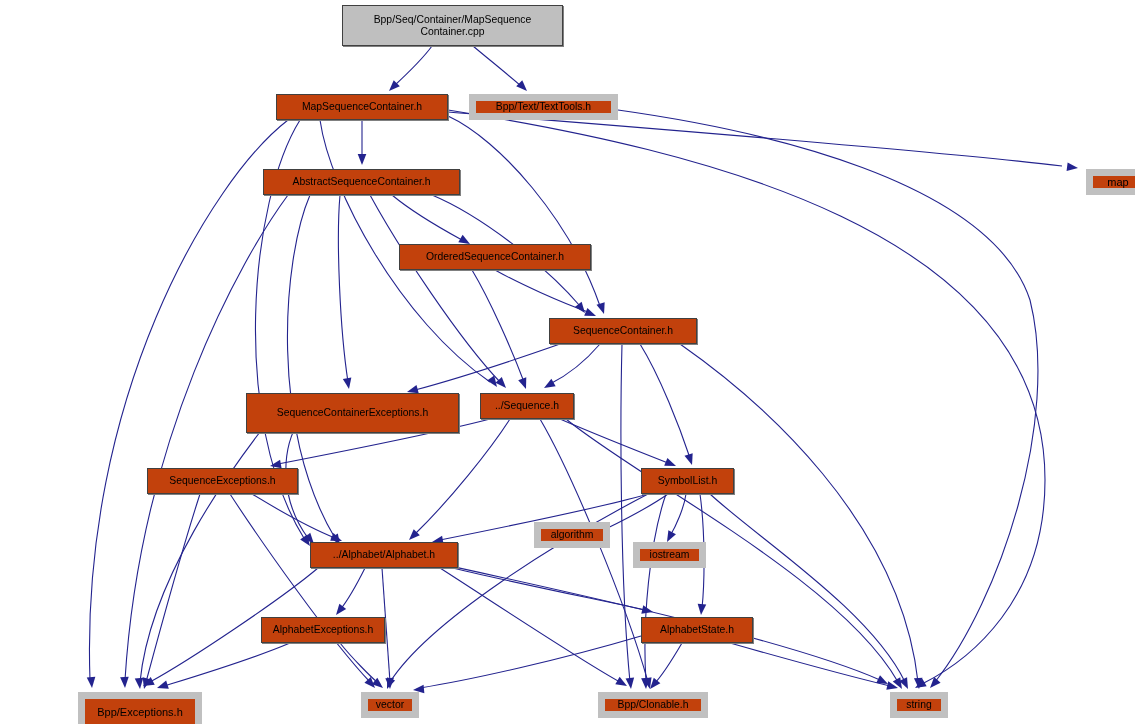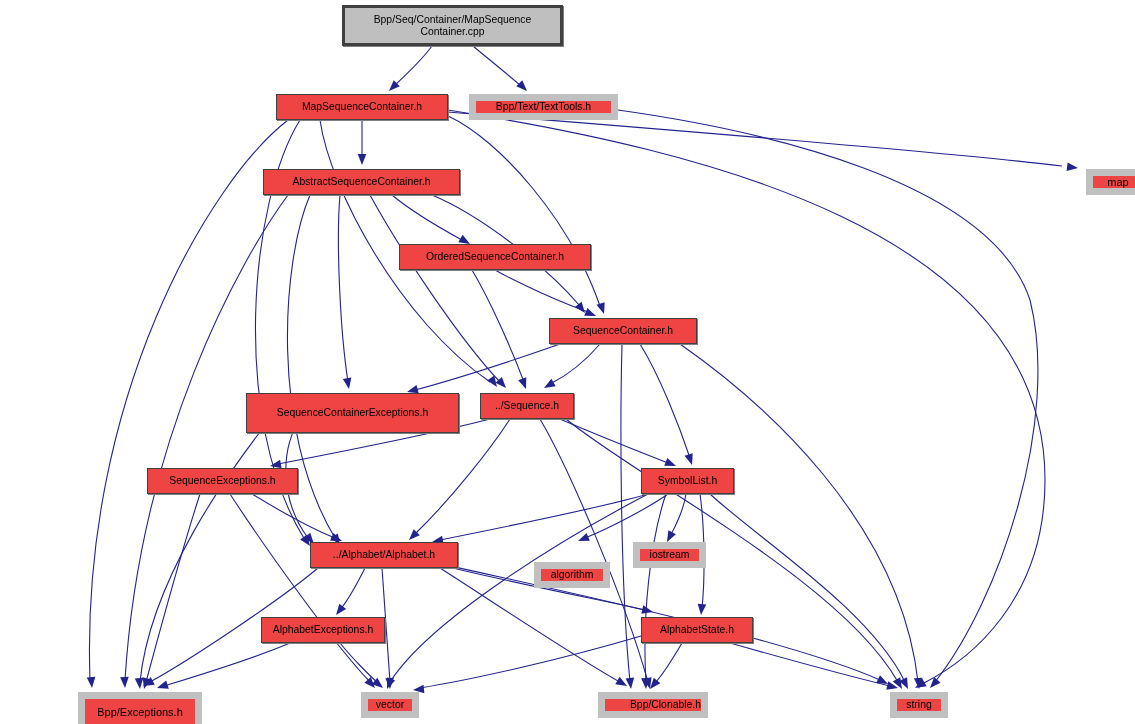--- a/index.html
+++ b/index.html
@@ -27,26 +27,26 @@
   }
   .node {
     position: absolute;
     box-sizing: border-box;
     display: flex;
     align-items: center;
     justify-content: center;
     text-align: center;
     line-height: 1.12;
     color: #000000;
-    background: #ef4444;
+    background: #c2410c;
     white-space: pre-line;
   }
   .node.kind-root {
     background: #bfbfbf;
-    border: 3px solid #701a75;
+    border: 1px solid #701a75;
     box-shadow: 1px 1px 0 0 #808080;
   }
   .node.kind-bold {
     border: 1px solid #404040;
     box-shadow: 1px 1px 0 0 #808080;
   }
   .node.kind-plain {
     border: 7px solid #be185d;
   }
   .edge-path {
@@ -276,22 +276,22 @@
       <div class="node kind-plain" title="Bpp/Text/TextTools.h" style="left: 469px; top: 94px; width: 149px; height: 26px; font-size: 10.4px; border-color: rgb(192, 192, 192);"><span>Bpp/Text/TextTools.h</span></div>
       <div class="node kind-plain" title="map" style="left: 1086px; top: 169px; width: 64px; height: 26px; font-size: 11px; border-color: rgb(192, 192, 192); justify-content: center;"><span>map</span></div>
       <div class="node kind-bold" title="AbstractSequenceContainer.h" style="left: 263px; top: 169px; width: 197px; height: 26px; font-size: 10.4px; border-color: rgb(64, 64, 64);"><span>AbstractSequenceContainer.h</span></div>
       <div class="node kind-bold" title="OrderedSequenceContainer.h" style="left: 399px; top: 244px; width: 192px; height: 26px; font-size: 10.4px; border-color: rgb(64, 64, 64);"><span>OrderedSequenceContainer.h</span></div>
       <div class="node kind-bold" title="SequenceContainer.h" style="left: 549px; top: 318px; width: 148px; height: 26px; font-size: 10.4px; border-color: rgb(64, 64, 64);"><span>SequenceContainer.h</span></div>
       <div class="node kind-bold" title="SequenceContainerExceptions.h" style="left: 246px; top: 393px; width: 213px; height: 40px; font-size: 10.4px; border-color: rgb(64, 64, 64);"><span>SequenceContainerExceptions.h</span></div>
       <div class="node kind-bold" title="../Sequence.h" style="left: 480px; top: 393px; width: 94px; height: 26px; font-size: 10.4px; border-color: rgb(64, 64, 64);"><span>../Sequence.h</span></div>
       <div class="node kind-bold" title="SequenceExceptions.h" style="left: 147px; top: 468px; width: 151px; height: 26px; font-size: 10.4px; border-color: rgb(64, 64, 64);"><span>SequenceExceptions.h</span></div>
       <div class="node kind-bold" title="SymbolList.h" style="left: 641px; top: 468px; width: 93px; height: 26px; font-size: 10.4px; border-color: rgb(64, 64, 64);"><span>SymbolList.h</span></div>
       <div class="node kind-bold" title="../Alphabet/Alphabet.h" style="left: 310px; top: 542px; width: 148px; height: 26px; font-size: 10.4px; border-color: rgb(64, 64, 64);"><span>../Alphabet/Alphabet.h</span></div>
-      <div class="node kind-plain" title="algorithm" style="left: 534px; top: 562px; width: 76px; height: 26px; font-size: 10.4px; border-color: rgb(192, 192, 192);"><span>algorithm</span></div>
+      <div class="node kind-plain" title="algorithm" style="left: 534px; top: 522px; width: 76px; height: 26px; font-size: 10.4px; border-color: rgb(192, 192, 192);"><span>algorithm</span></div>
       <div class="node kind-plain" title="iostream" style="left: 633px; top: 542px; width: 73px; height: 26px; font-size: 10.4px; border-color: rgb(192, 192, 192);"><span>iostream</span></div>
       <div class="node kind-bold" title="AlphabetExceptions.h" style="left: 261px; top: 617px; width: 124px; height: 26px; font-size: 10.4px; border-color: rgb(64, 64, 64);"><span>AlphabetExceptions.h</span></div>
       <div class="node kind-bold" title="AlphabetState.h" style="left: 641px; top: 617px; width: 112px; height: 26px; font-size: 10.4px; border-color: rgb(64, 64, 64);"><span>AlphabetState.h</span></div>
       <div class="node kind-plain" title="Bpp/Exceptions.h" style="left: 78px; top: 692px; width: 124px; height: 40px; font-size: 11px; border-color: rgb(192, 192, 192);"><span>Bpp/Exceptions.h</span></div>
       <div class="node kind-plain" title="vector" style="left: 361px; top: 692px; width: 58px; height: 26px; font-size: 10.4px; border-color: rgb(192, 192, 192);"><span>vector</span></div>
-      <div class="node kind-plain" title="Bpp/Clonable.h" style="left: 598px; top: 692px; width: 110px; height: 26px; font-size: 10.4px; border-color: rgb(192, 192, 192); justify-content: flex-end;"><span>Bpp/Clonable.h</span></div>
+      <div class="node kind-plain" title="Bpp/Clonable.h" style="left: 598px; top: 692px; width: 110px; height: 26px; font-size: 10.4px; border-color: rgb(192, 192, 192);"><span>Bpp/Clonable.h</span></div>
       <div class="node kind-plain" title="string" style="left: 890px; top: 692px; width: 58px; height: 26px; font-size: 10.4px; border-color: rgb(192, 192, 192); align-items: flex-end;"><span>string</span></div>
     </div>
 </div>
 
 </body></html>

